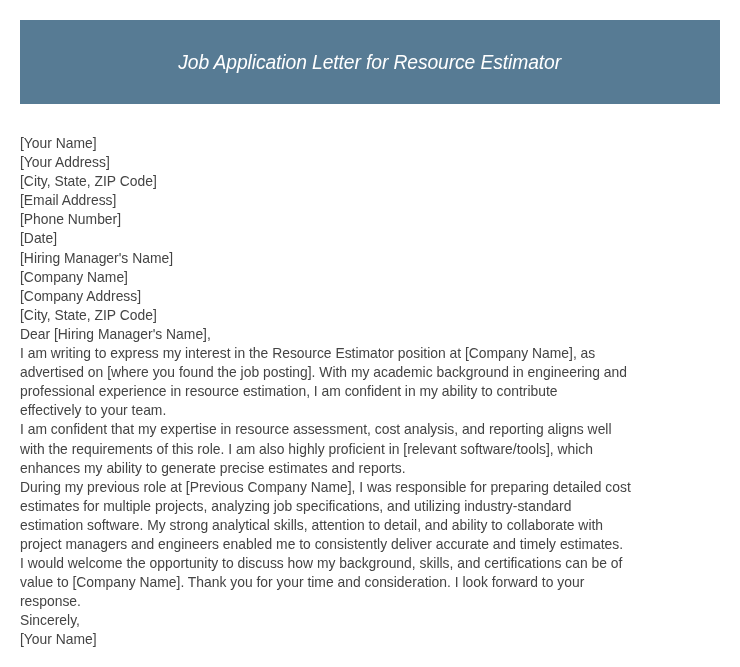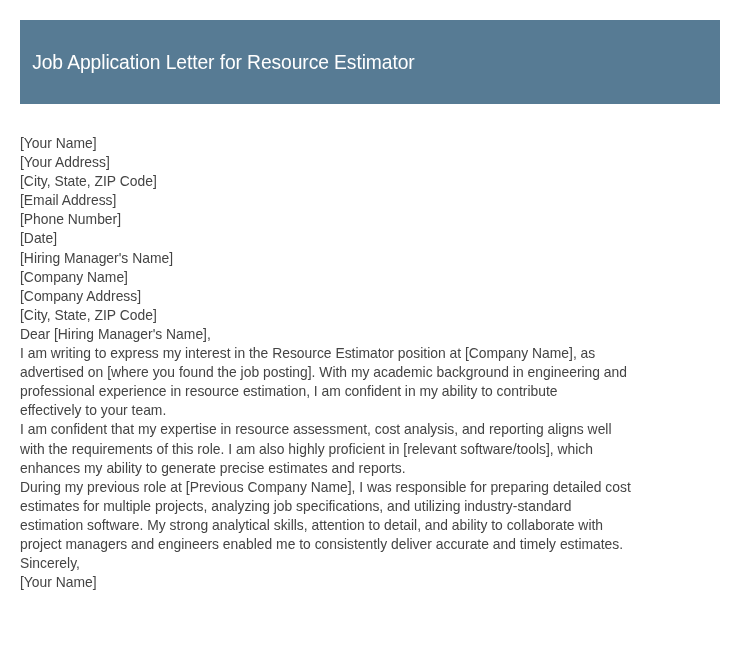--- a/index.html
+++ b/index.html
@@ -16,20 +16,22 @@
     }
     .header {
       position: absolute;
       left: 20px;
       top: 20px;
       width: 700px;
       height: 84px;
       background: #577b94;
       display: flex;
       align-items: center;
+      justify-content: center;
+      font-style: italic;
     }
     .header-title {
       color: #ffffff;
       font-family: "Liberation Sans", sans-serif;
       font-size: 20.5px;
       letter-spacing: -0.1px;
       transform: scaleX(0.94);
       white-space: nowrap;
     }
     .letter {
@@ -83,16 +85,21 @@
     <span class="line">enhances my ability to generate precise estimates and reports.</span>
   </div>
 
   <div>
     <span class="line">During my previous role at [Previous Company Name], I was responsible for preparing detailed cost</span>
     <span class="line">estimates for multiple projects, analyzing job specifications, and utilizing industry-standard</span>
     <span class="line">estimation software. My strong analytical skills, attention to detail, and ability to collaborate with</span>
     <span class="line">project managers and engineers enabled me to consistently deliver accurate and timely estimates.</span>
   </div>
 
+  <div>
+    <span class="line">I would welcome the opportunity to discuss how my background, skills, and certifications can be of</span>
+    <span class="line">value to [Company Name]. Thank you for your time and consideration. I look forward to your</span>
+    <span class="line">response.</span>
+  </div>
 
   <span class="line">Sincerely,</span>
   <span class="line">[Your Name]</span>
 </div>
 
 </body></html>

